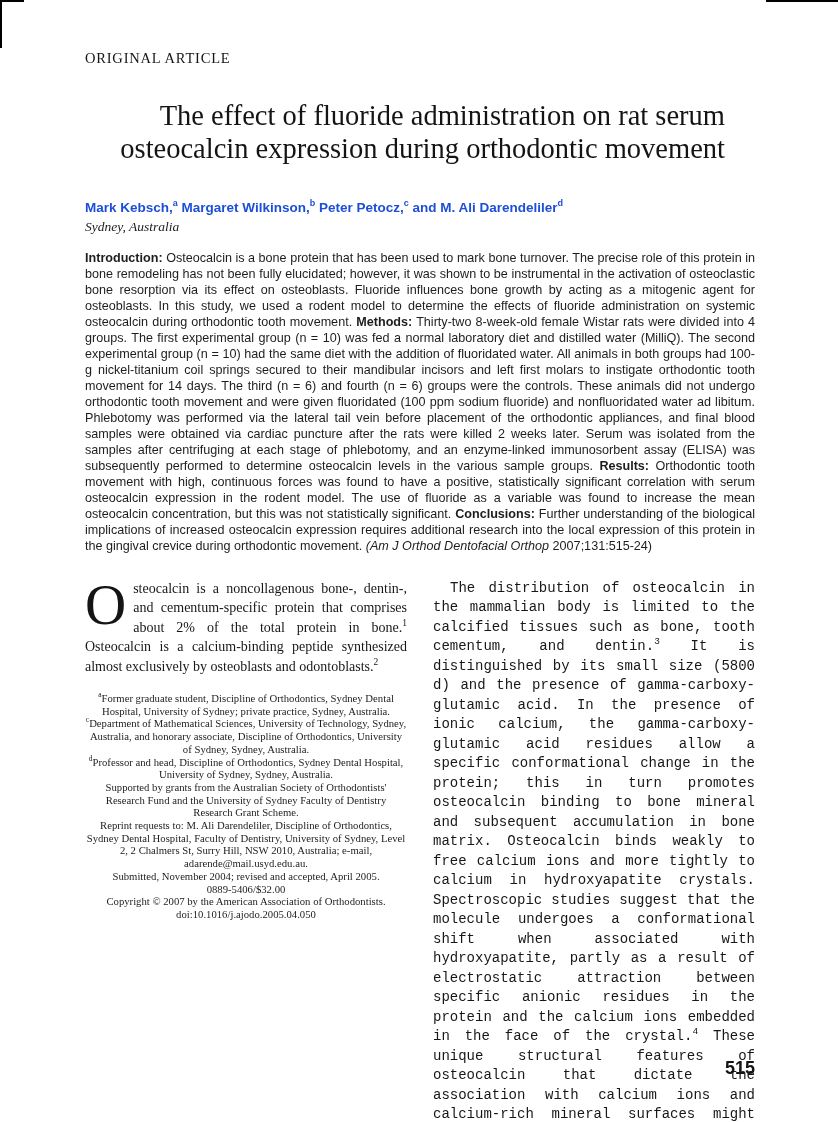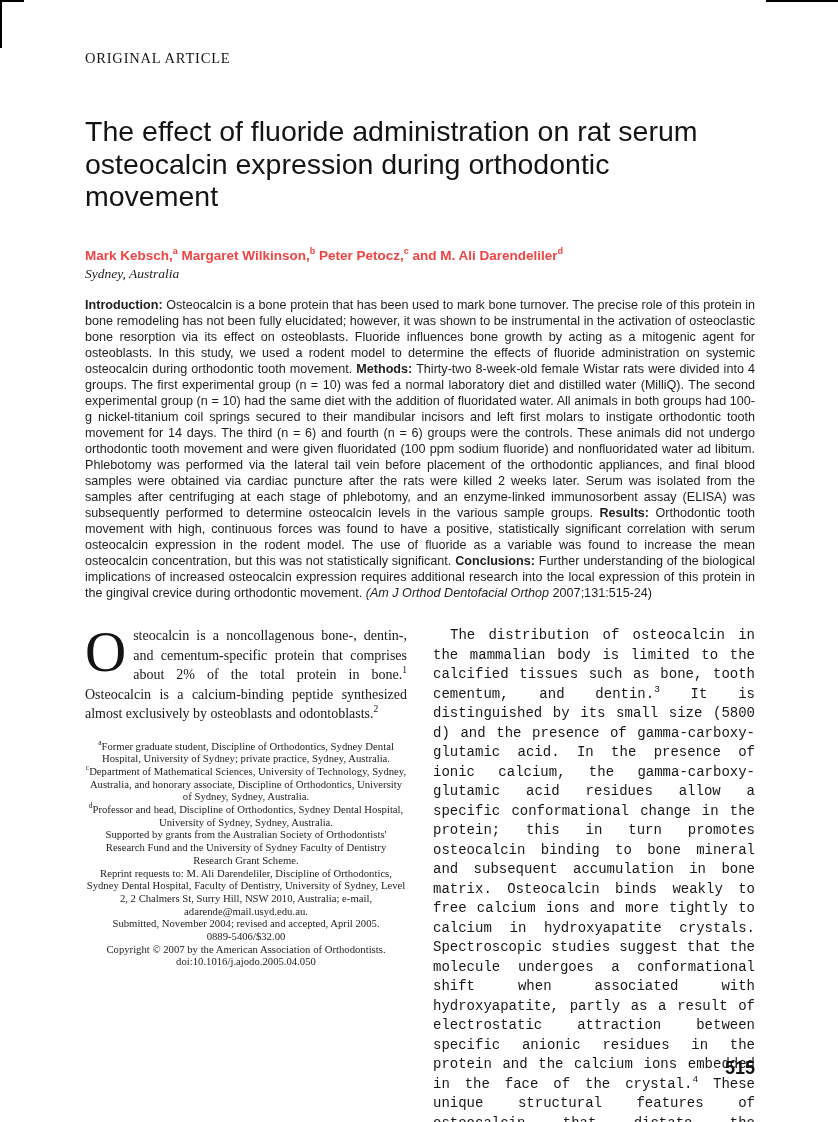--- a/index.html
+++ b/index.html
@@ -21,34 +21,35 @@
   .artifact.a1 { left: 0; top: 0; width: 2px; height: 48px; }
   .artifact.a2 { left: 0; top: 0; width: 24px; height: 2px; }
   .artifact.a3 { right: 0; top: 0; width: 72px; height: 2px; }
   .kicker {
     font-family: "Liberation Serif", serif;
     font-size: 14.5px;
     letter-spacing: 0.8px;
     color: #151515;
   }
   h1.title {
-    margin-top: 48px;
-    font-family: Liberation Sans, sans-serif;
+    margin-top: 33px;
+    font-family: Liberation Serif, serif;
     font-weight: 400;
     font-size: 28.5px;
     line-height: 32.5px;
     color: #141414;
     max-width: 640px;
+    text-align: right;
   }
   .authors {
     margin-top: 33px;
     font-family: "Liberation Sans", sans-serif;
     font-weight: 700;
     font-size: 13.5px;
-    color: #ef4444;
+    color: #1d4ed8;
   }
   .authors sup { font-size: 9px; font-weight: 700; }
   .location {
     margin-top: 4px;
     font-family: "Liberation Serif", serif;
     font-style: italic;
     font-size: 13.5px;
   }
   .abstract {
     margin-top: 15px;

